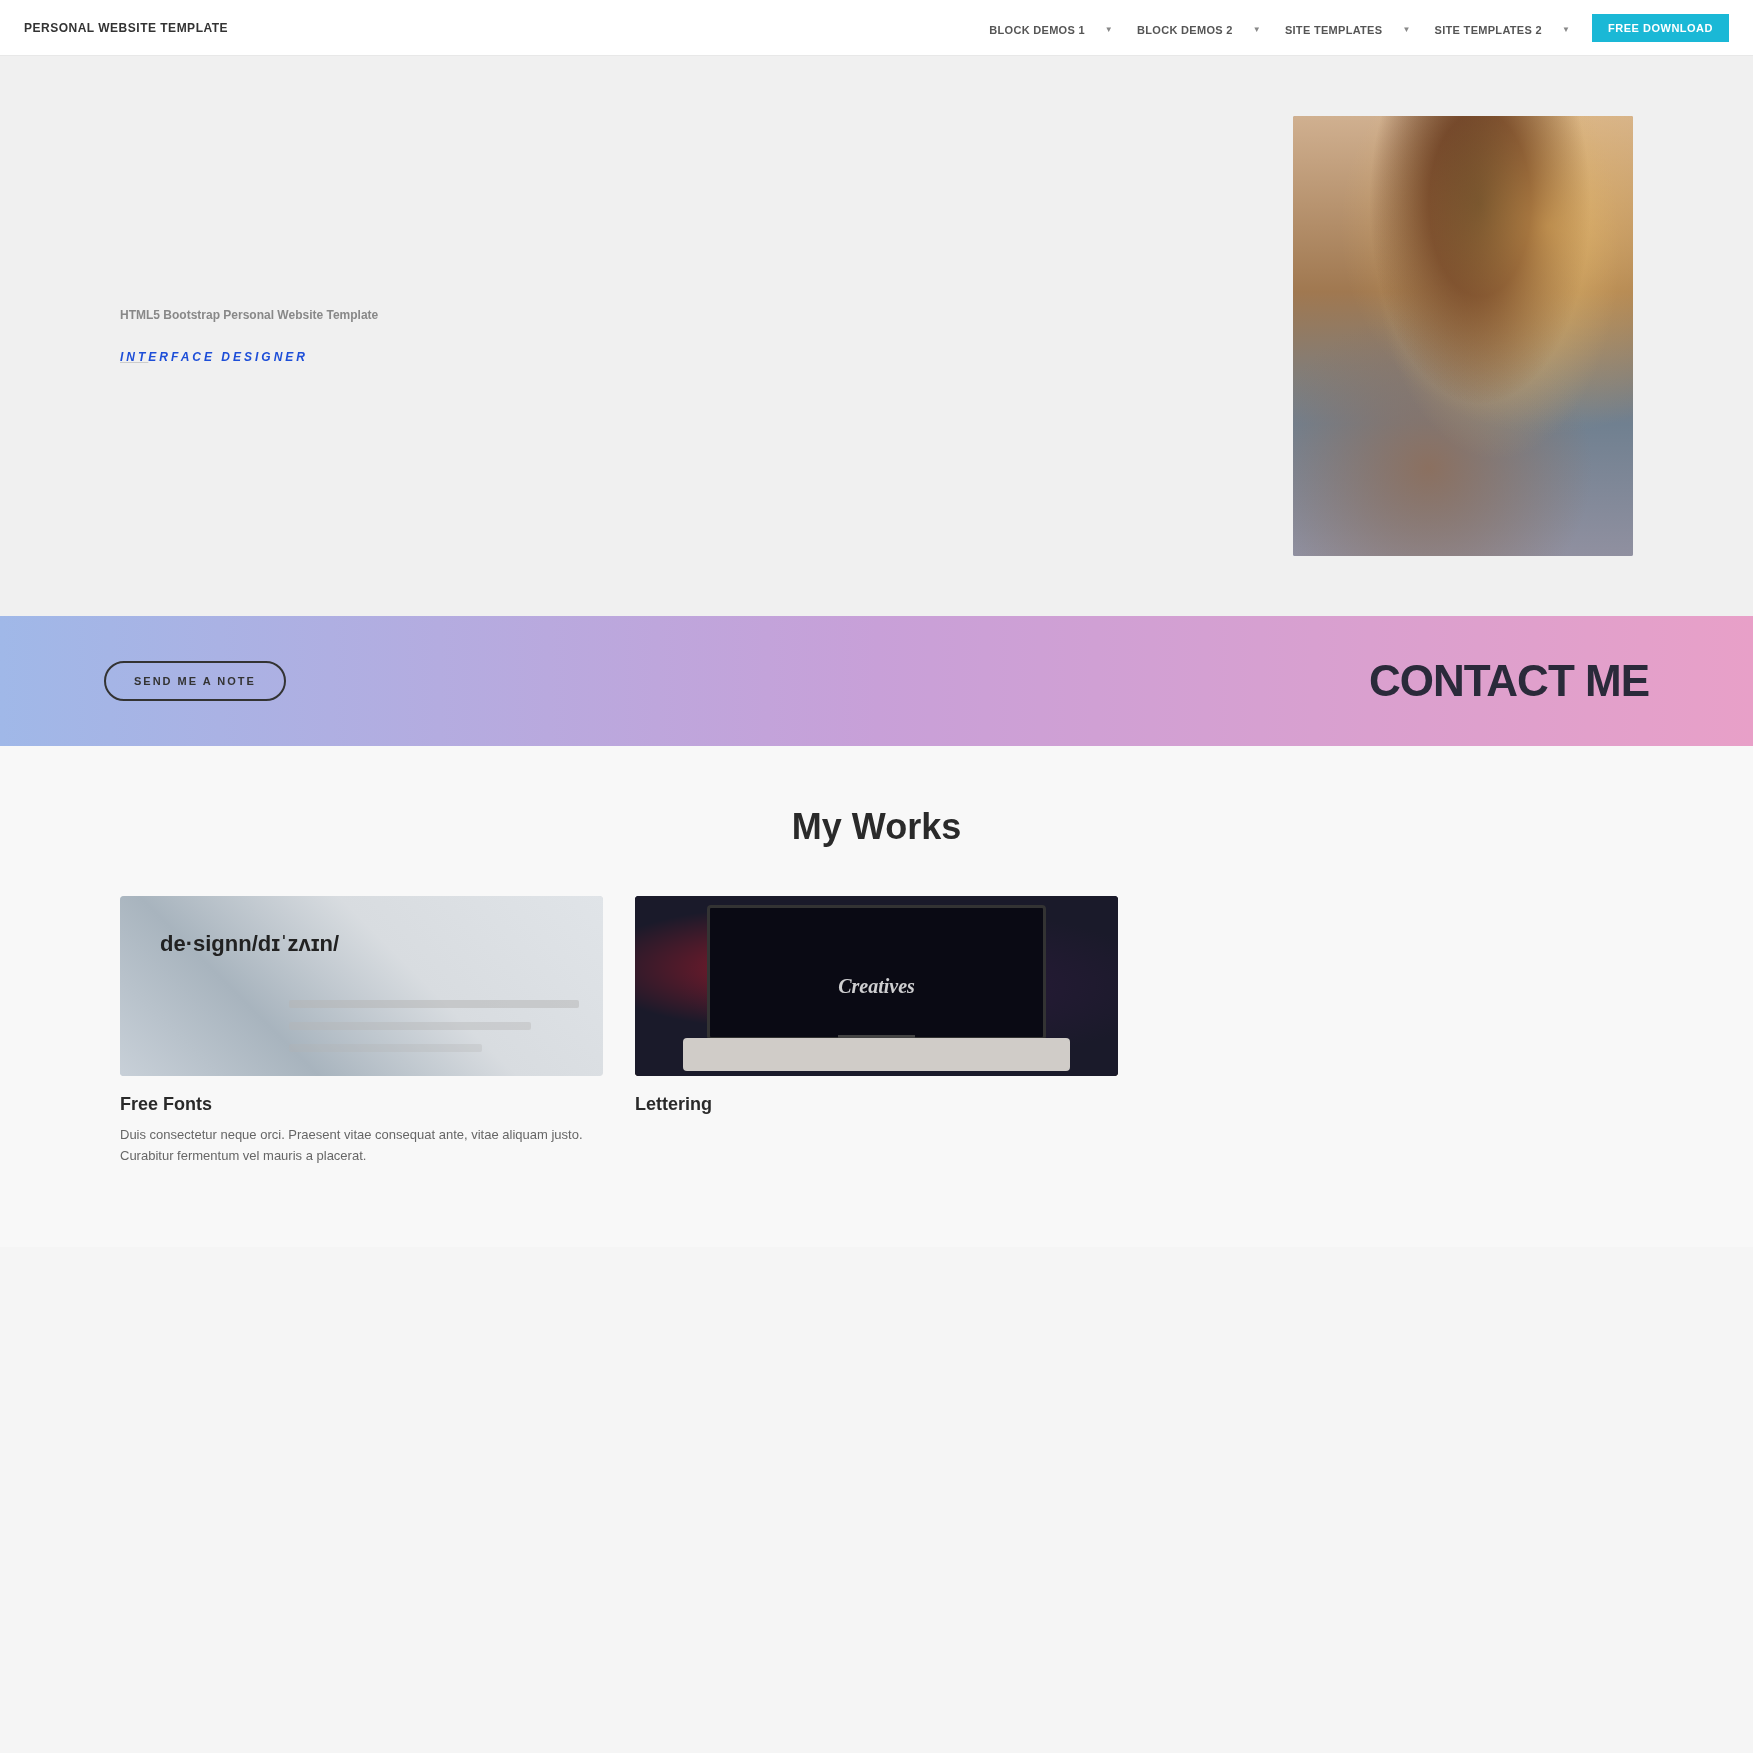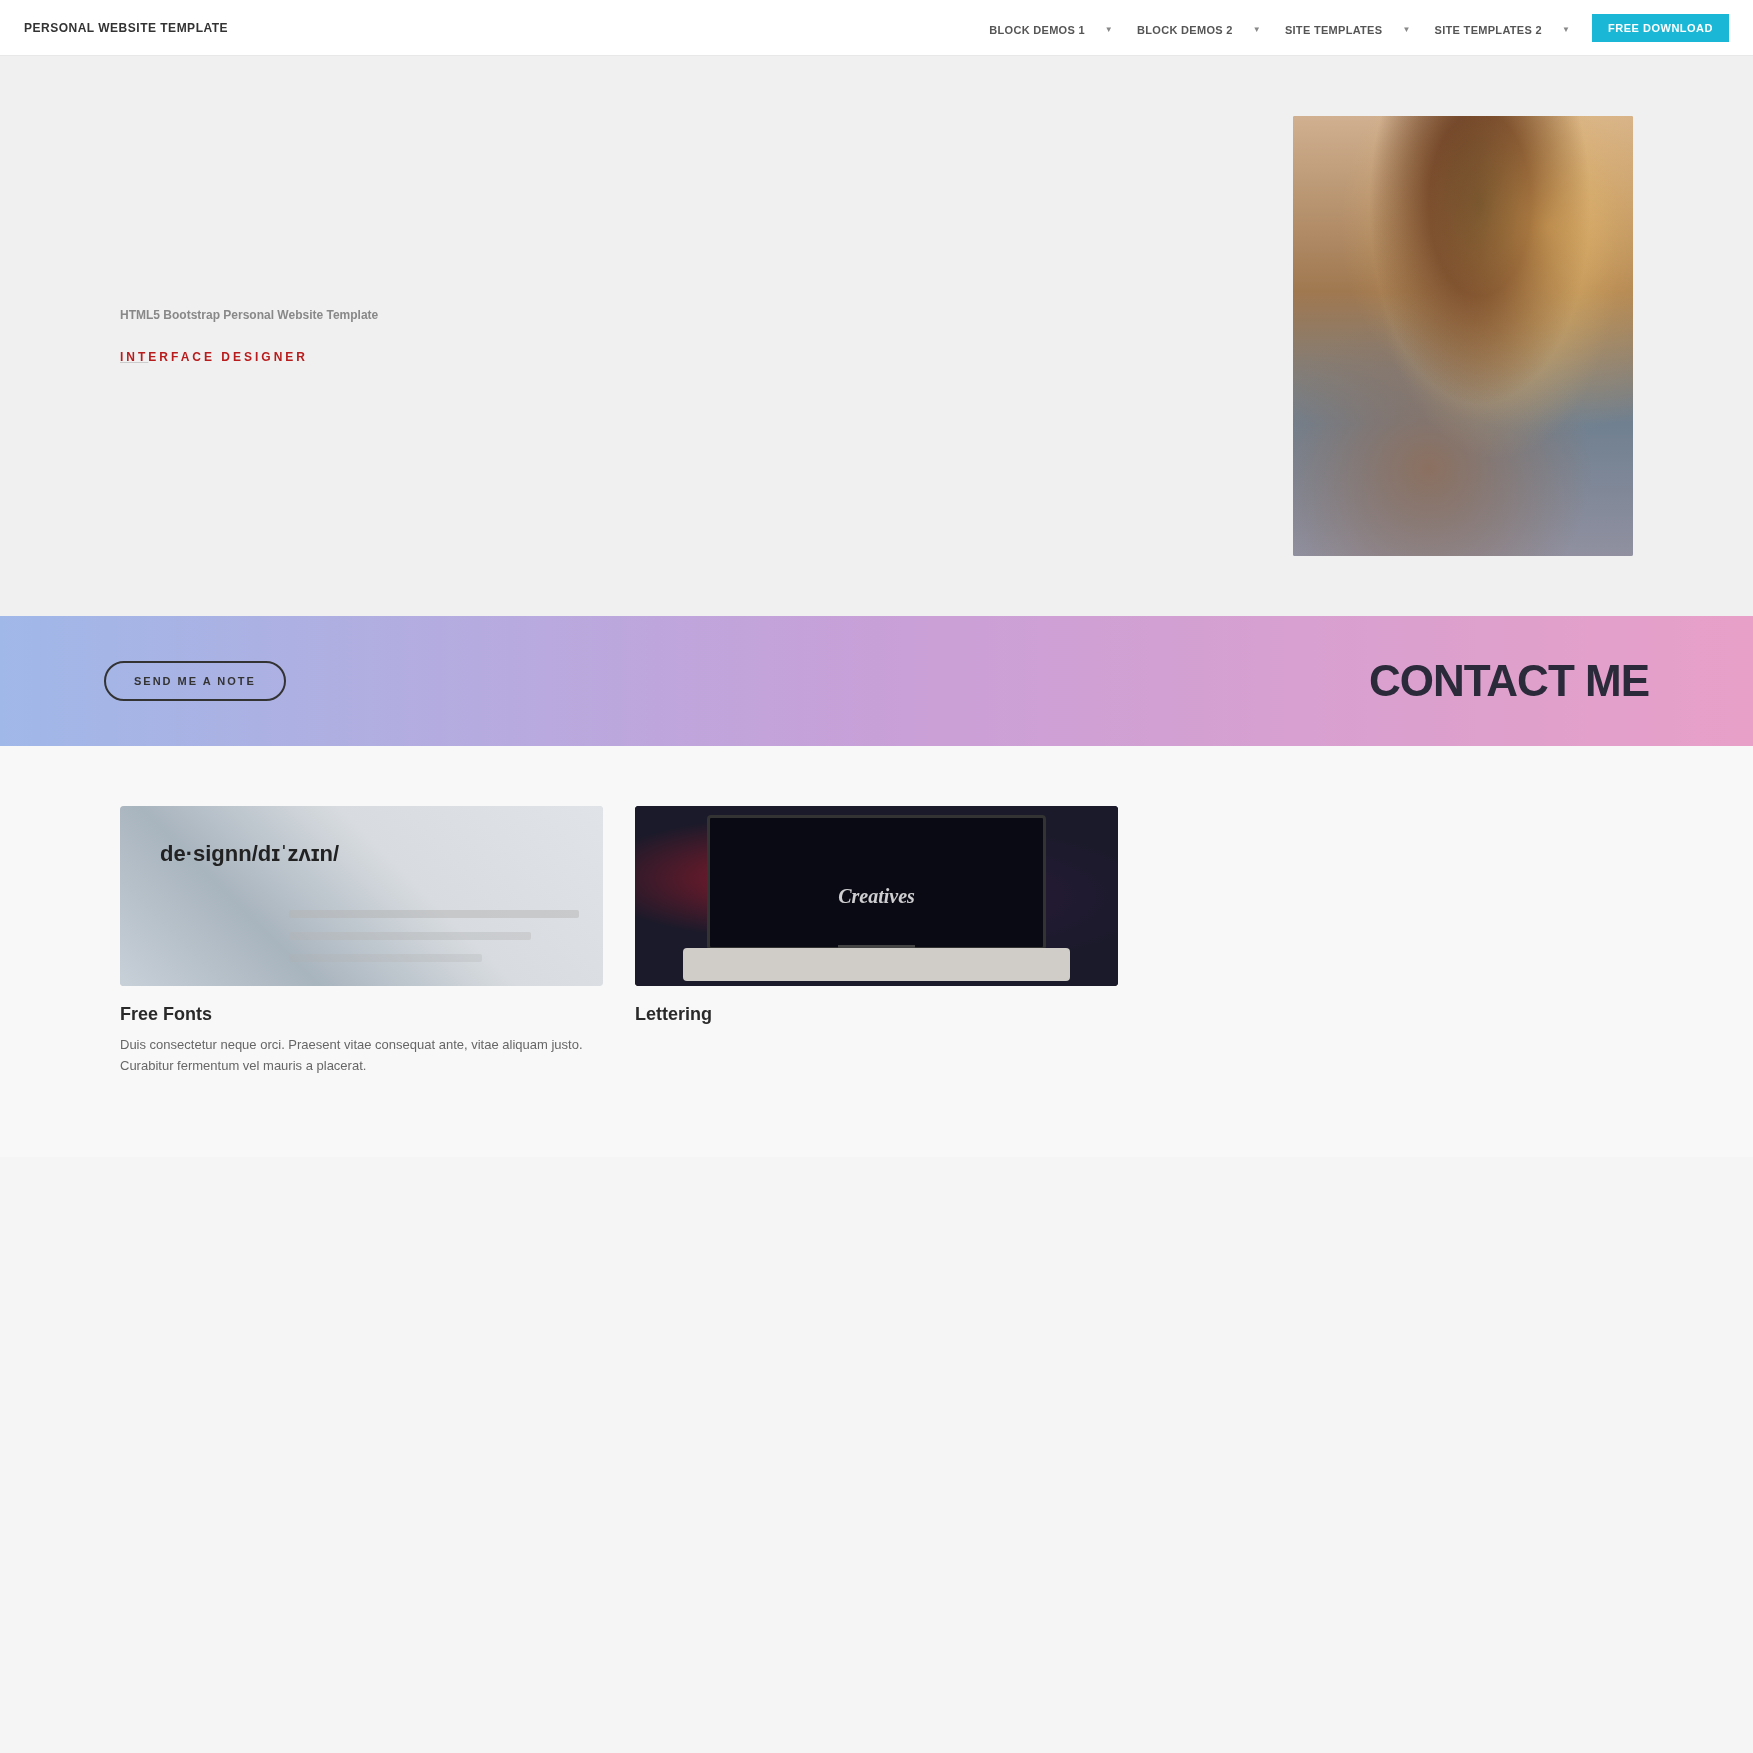--- a/index.html
+++ b/index.html
@@ -82,22 +82,23 @@
       font-weight: 900;
       color: #2a3a2a;
       letter-spacing: -1px;
       line-height: 1.1;
       margin-bottom: 12px;
     }
     .hero-role {
       font-size: 12px;
       font-weight: 700;
       letter-spacing: 3px;
-      color: #b91c1c;
+      color: #1d4ed8;
       text-transform: uppercase;
+      font-style: italic;
     }
     .hero-right {
       flex: 0 0 auto;
     }
     .hero-image {
       width: 340px;
       height: 440px;
       background: linear-gradient(
         160deg,
         #b8a090 0%,
@@ -376,20 +377,21 @@
 <section class="contact-banner">
   <div class="contact-banner-left">
     <button class="btn-send-note">SEND ME A NOTE</button>
   </div>
   <div>
     <h2 class="contact-title">CONTACT ME</h2>
   </div>
 </section>
 
 <section class="works-section">
+  <h2 class="works-title">My Works</h2>
   <div class="works-grid">
 
     <div class="work-card">
       <div class="work-image work-image-1">
         <div class="tablet-line-1"></div>
         <div class="tablet-line-2"></div>
         <div class="tablet-line-3"></div>
       </div>
       <h3 class="work-card-title">Free Fonts</h3>
       <p class="work-card-text">Duis consectetur neque orci. Praesent vitae consequat ante, vitae aliquam justo. Curabitur fermentum vel mauris a placerat.</p>

